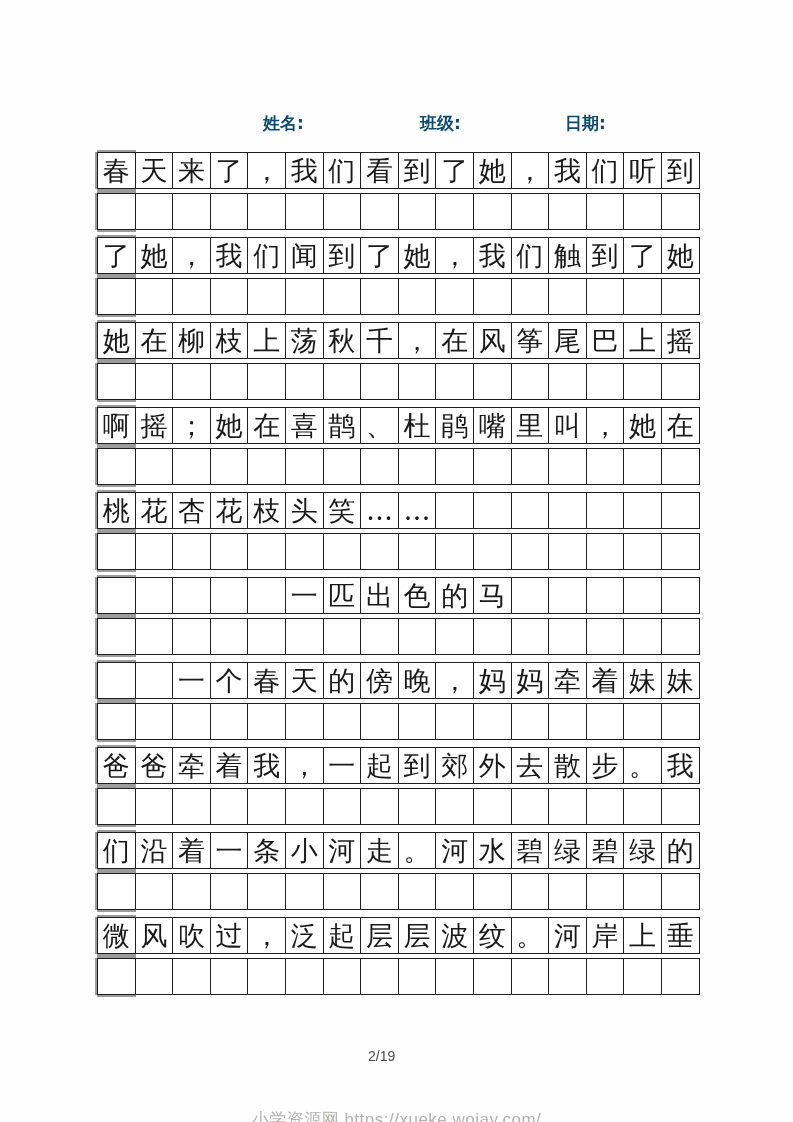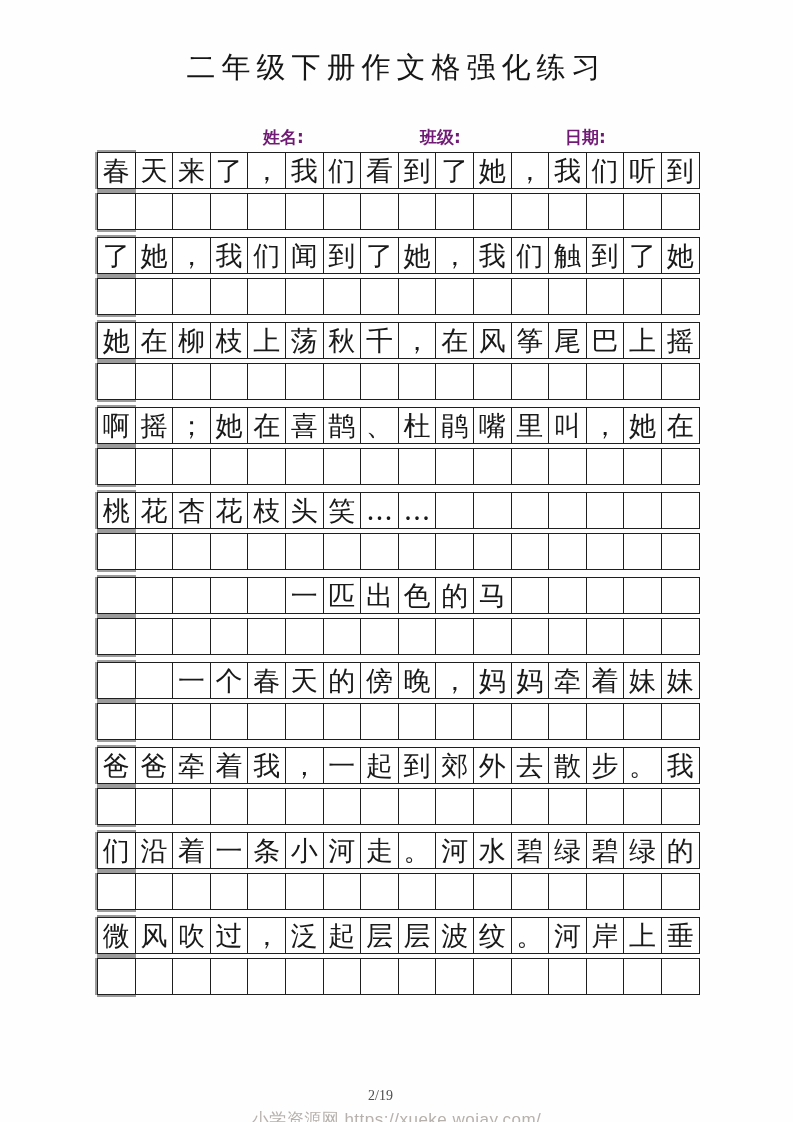--- a/index.html
+++ b/index.html
@@ -21,24 +21,24 @@
     text-align: center;
     font-family: "DejaVu Serif", serif;
     font-size: 29px;
     font-weight: 500;
     letter-spacing: 6px;
     color: #161616;
   }
 
   .meta-label {
     position: absolute;
-    top: 126px;
+    top: 112px;
     font-size: 17px;
     font-weight: 600;
-    color: #701a75;
+    color: #0c4a6e;
     font-family: "DejaVu Sans", sans-serif;
   }
   .meta-name  { left: 263px; }
   .meta-class { left: 420px; }
   .meta-date  { left: 565px; text-align: right; }
 
   .grid {
     position: absolute;
     left: 97px;
     top: 152px;
@@ -76,33 +76,32 @@
     left: 0;
     width: 100%;
     text-align: center;
     font-size: 17px;
     color: #b6b1ac;
     font-family: "Liberation Sans", sans-serif;
     letter-spacing: 0.5px;
   }
   .footer-pagenum {
     position: absolute;
-    top: 1088px;
+    top: 1048px;
     left: 368px;
     font-size: 14px;
     color: #4d4d4d;
-    font-family: Liberation Serif, serif;
+    font-family: Liberation Sans, sans-serif;
   }
 </style>
 </head>
 <body>
 
 <div class="page">
 
-  <div class="doc-title">二年级下册作文格强化练习</div>
 
   <span class="meta-label meta-name">姓名:</span>
   <span class="meta-label meta-class">班级:</span>
   <span class="meta-label meta-date">日期:</span>
 
   <div class="grid" id="grid">
       <div class="row text-row">
         <div class="cell">春</div>
         <div class="cell">天</div>
         <div class="cell">来</div>

